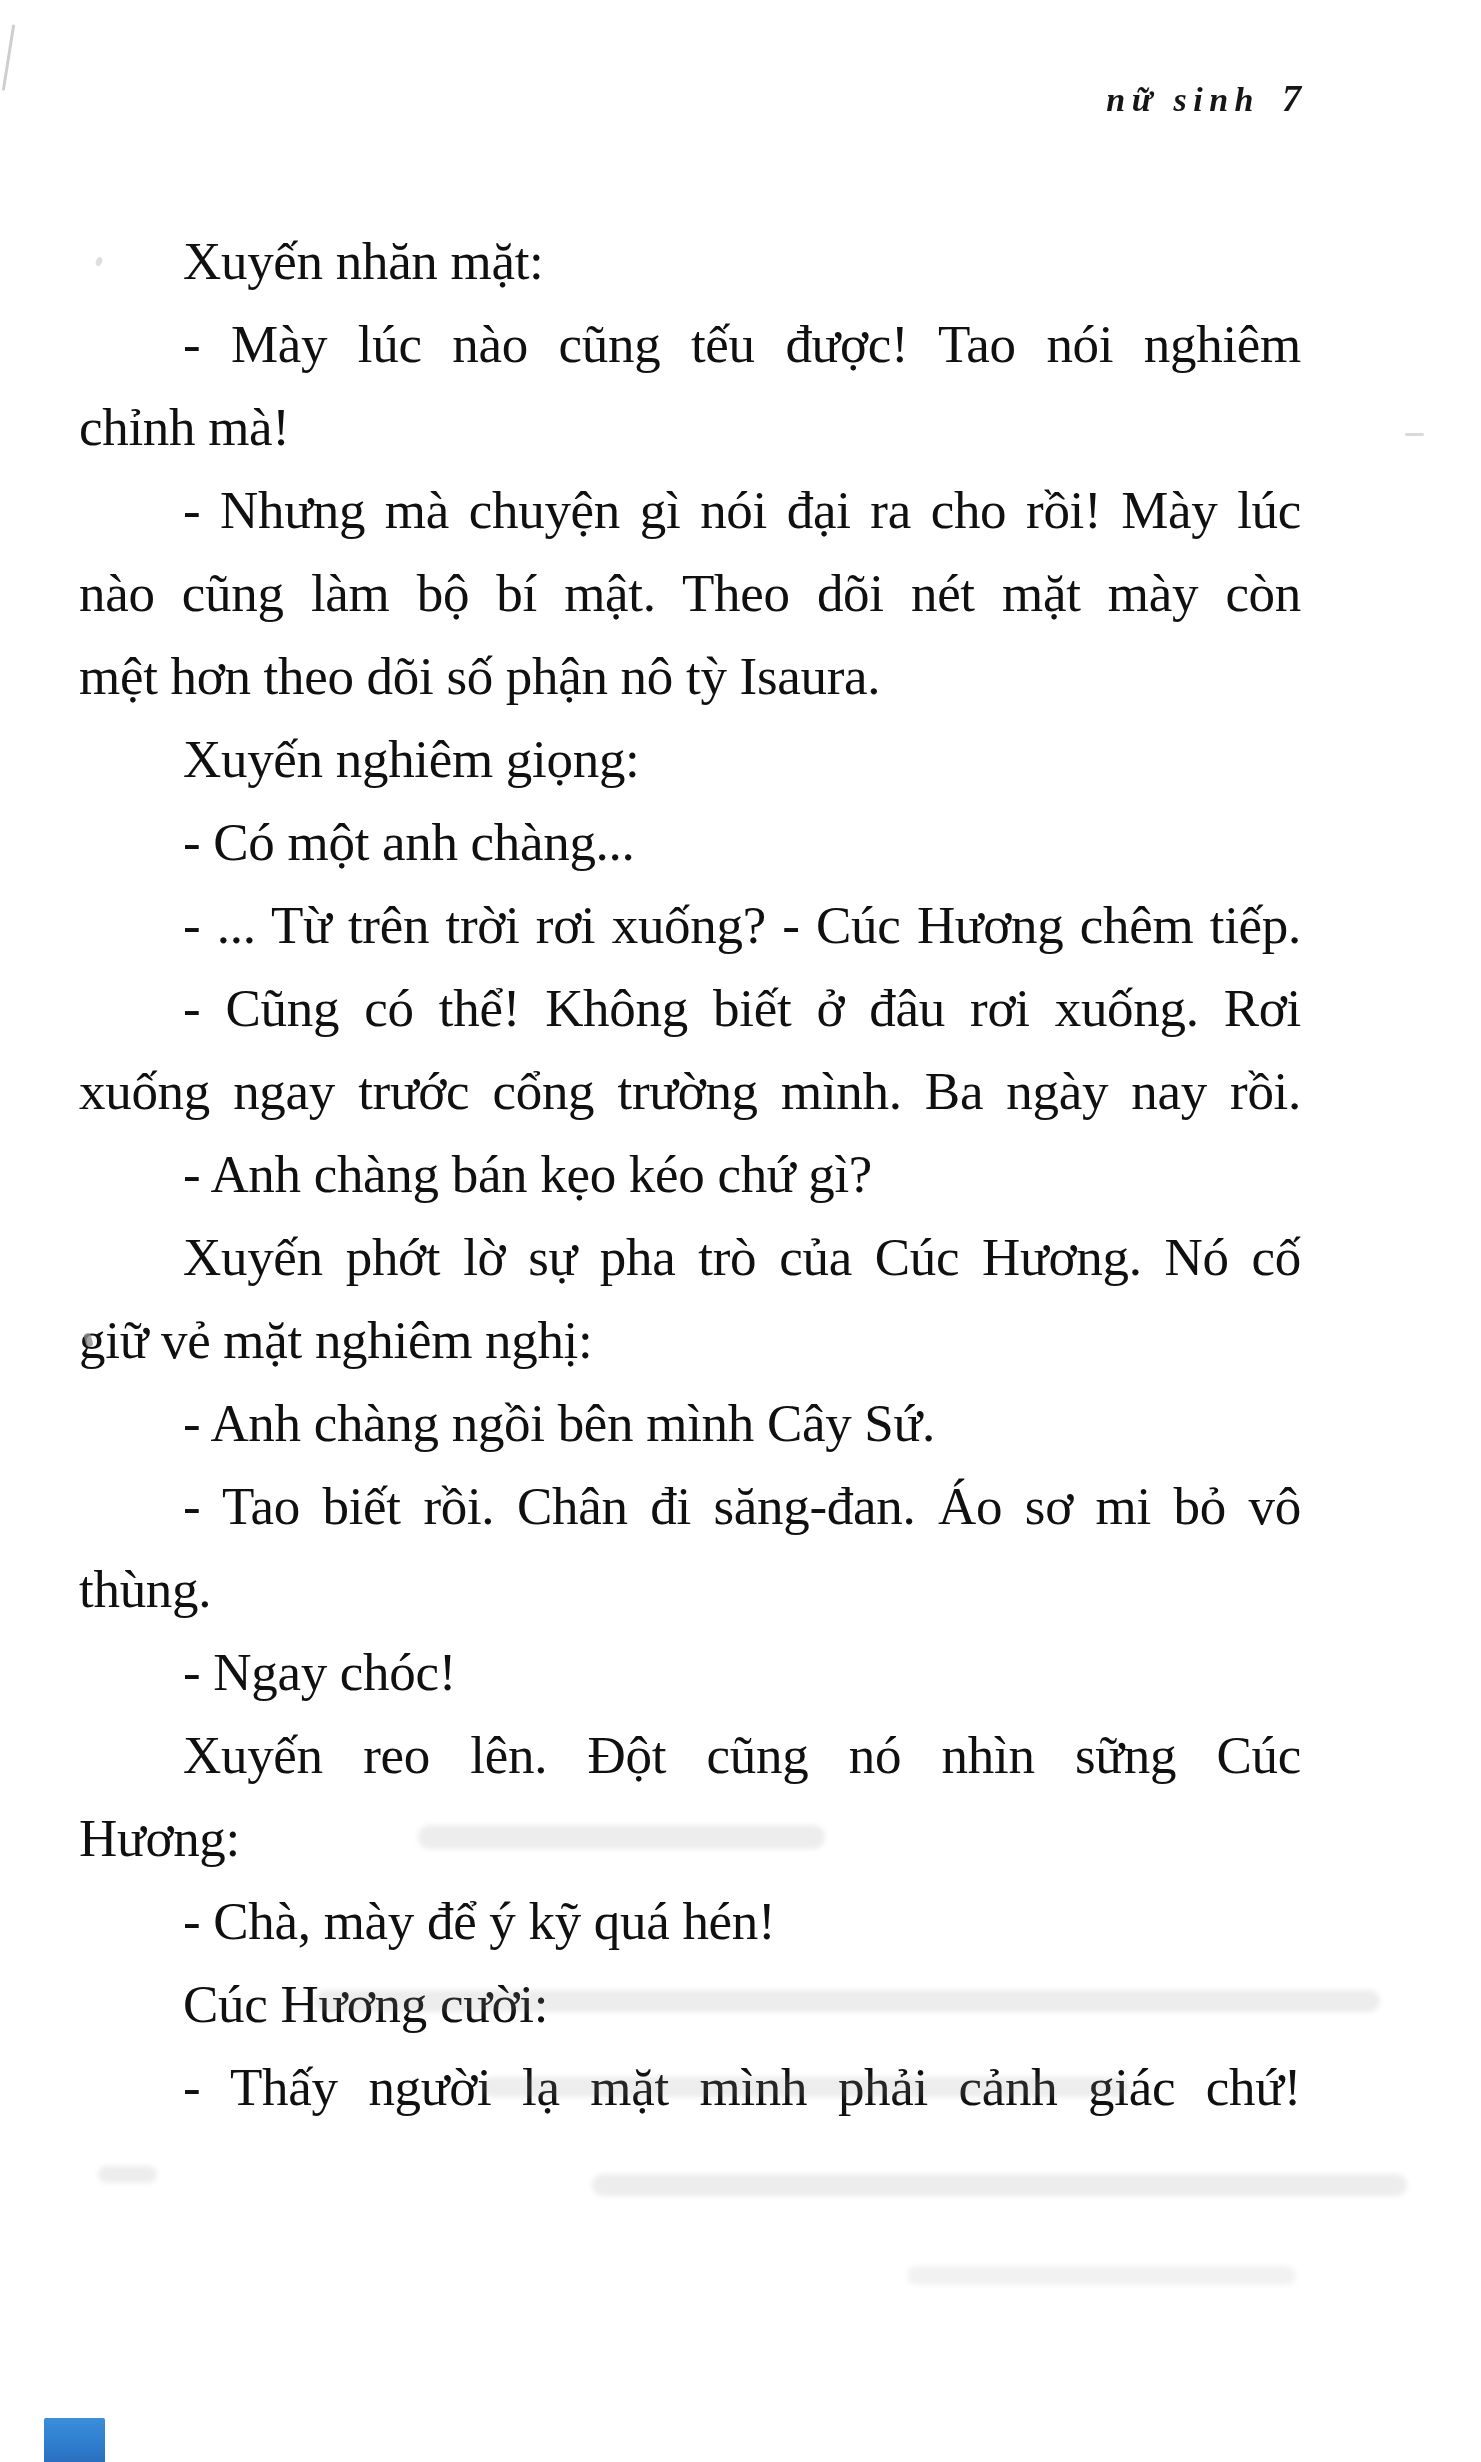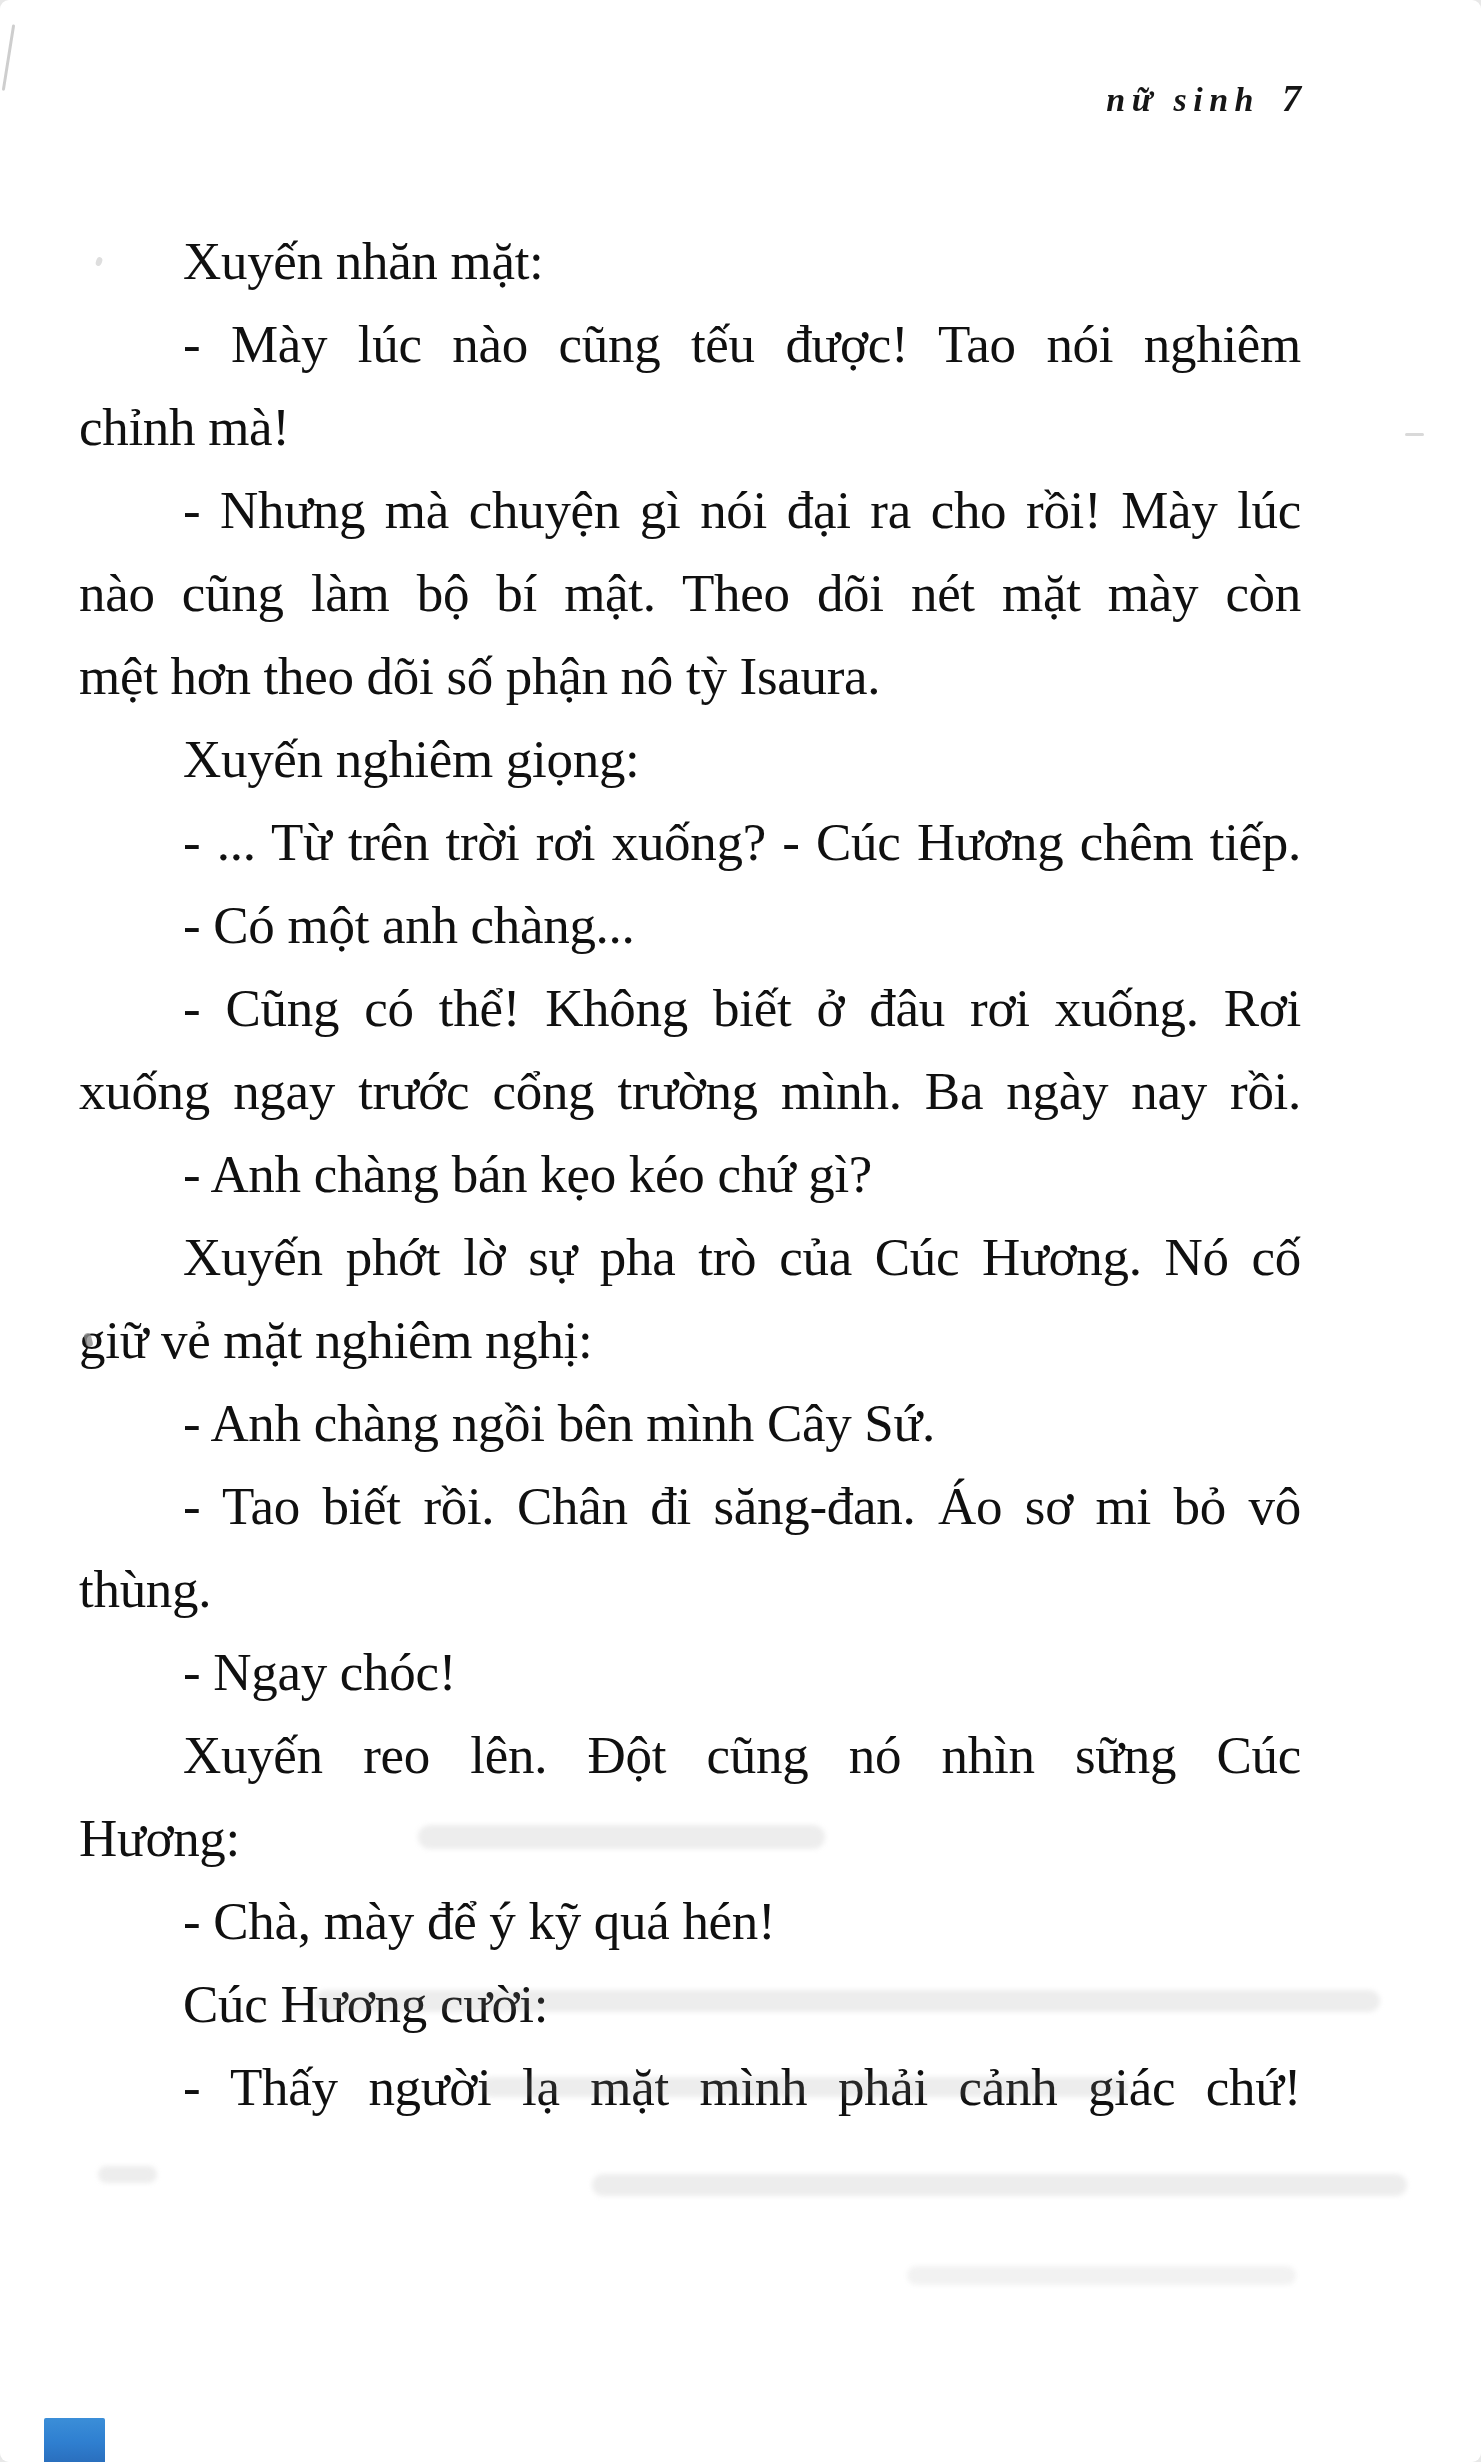--- a/index.html
+++ b/index.html
@@ -4,21 +4,20 @@
 <style>
   html, body { margin: 0; padding: 0; background: #e8e8e8; }
   .page {
     position: relative;
     width: 1481px;
     height: 2462px;
     background: #ffffff;
     overflow: hidden;
     font-family: "Liberation Serif", "DejaVu Serif", serif;
     color: #121212;
-    border-radius: 9px;
   }
 
   
   .running-head {
     position: absolute;
     top: 76px;
     left: 79px;
     width: 1222px;
     text-align: right;
     font-style: italic;
@@ -96,22 +95,22 @@
   </div>
 
   <div class="text-block">
     <div class="ln ind">Xuyến nhăn mặt:</div>
     <div class="ln ind jst">- Mày lúc nào cũng tếu được! Tao nói nghiêm</div>
     <div class="ln">chỉnh mà!</div>
     <div class="ln ind jst">- Nhưng mà chuyện gì nói đại ra cho rồi! Mày lúc</div>
     <div class="ln jst">nào cũng làm bộ bí mật. Theo dõi nét mặt mày còn</div>
     <div class="ln">mệt hơn theo dõi số phận nô tỳ Isaura.</div>
     <div class="ln ind">Xuyến nghiêm giọng:</div>
+    <div class="ln ind">- Có một anh chàng...</div>
     <div class="ln ind jst">- ... Từ trên trời rơi xuống? - Cúc Hương chêm tiếp.</div>
-    <div class="ln ind">- Có một anh chàng...</div>
     <div class="ln ind jst">- Cũng có thể! Không biết ở đâu rơi xuống. Rơi</div>
     <div class="ln jst">xuống ngay trước cổng trường mình. Ba ngày nay rồi.</div>
     <div class="ln ind">- Anh chàng bán kẹo kéo chứ gì?</div>
     <div class="ln ind jst">Xuyến phớt lờ sự pha trò của Cúc Hương. Nó cố</div>
     <div class="ln">giữ vẻ mặt nghiêm nghị:</div>
     <div class="ln ind">- Anh chàng ngồi bên mình Cây Sứ.</div>
     <div class="ln ind jst">- Tao biết rồi. Chân đi săng-đan. Áo sơ mi bỏ vô</div>
     <div class="ln">thùng.</div>
     <div class="ln ind">- Ngay chóc!</div>
     <div class="ln ind jst">Xuyến reo lên. Đột cũng nó nhìn sững Cúc</div>

